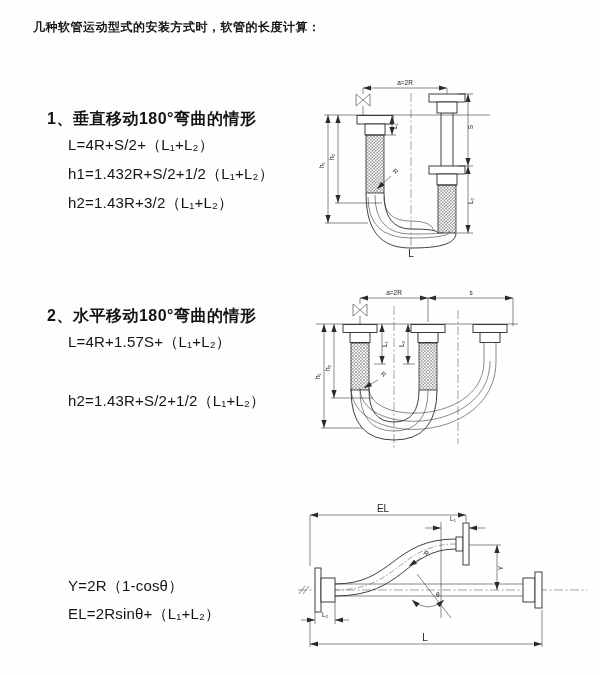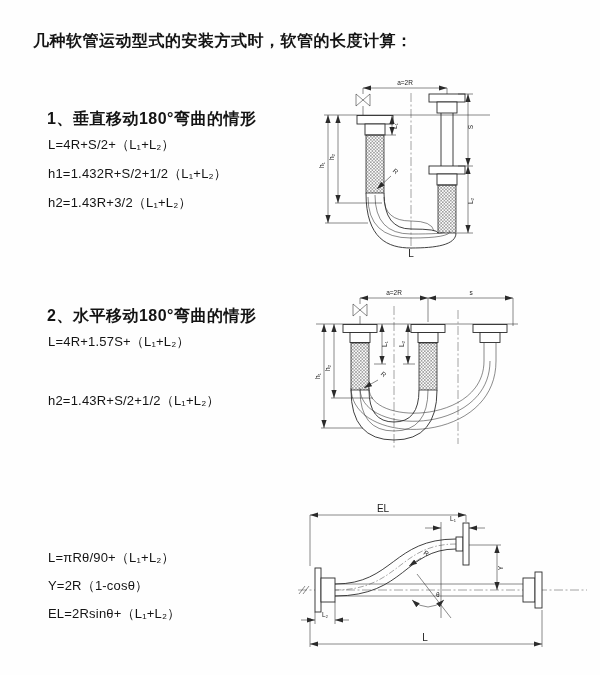--- a/index.html
+++ b/index.html
@@ -1,20 +1,20 @@
 <!DOCTYPE html>
 <html><head>
 <meta charset="utf-8">
 <style>
   html,body{margin:0;padding:0;background:#ffffff;}
   .page{position:relative;width:600px;height:675px;background:#fefefe;overflow:hidden;
         font-family:"Liberation Sans","DejaVu Sans",sans-serif;color:#141414;}
-  .t{position:absolute;left:33px;top:31px;font-size:16px;font-weight:700;letter-spacing:.5px;white-space:nowrap;}
+  .t{position:absolute;left:33px;top:19px;font-size:12px;font-weight:700;letter-spacing:.5px;white-space:nowrap;}
   .h{position:absolute;left:47px;font-size:16px;font-weight:700;letter-spacing:.5px;white-space:nowrap;}
-  .f{position:absolute;left:48px;font-size:13px;letter-spacing:.2px;white-space:nowrap;}
+  .f{position:absolute;left:68px;font-size:15px;letter-spacing:.2px;white-space:nowrap;}
   svg{position:absolute;overflow:visible;}
   .ln{fill:none;stroke:#2b2b2b;stroke-width:.9;}
   .tn{fill:none;stroke:#2b2b2b;stroke-width:.55;}
   .cl{fill:none;stroke:#5a5a5a;stroke-width:.55;stroke-dasharray:9 2.5 2 2.5;}
   .hz{fill:none;stroke:#4a4a4a;stroke-width:.5;stroke-dasharray:6 2 1.5 2;}
   .dd{fill:none;stroke:#2b2b2b;stroke-width:.55;marker-start:url(#ar);marker-end:url(#ar);}
   .de{fill:none;stroke:#2b2b2b;stroke-width:.55;marker-end:url(#ar);}
   .br{fill:url(#hatch);stroke:#2b2b2b;stroke-width:.8;}
   .fl{fill:#fff;stroke:#2b2b2b;stroke-width:.9;}
   text.dl{font-family:"Liberation Sans","DejaVu Sans",sans-serif;font-size:6.5px;fill:#1d1d1d;}
@@ -171,21 +171,20 @@
       <path class="dd" d="M26,48 V122"></path>
       <path class="tn" d="M23,122 H65"></path>
       <text class="dl" transform="rotate(-90 22 92)" x="22" y="92" text-anchor="middle">h₂</text>
     </g>
     <g>
       <text class="dl" transform="rotate(40 74 100)" x="74" y="100" text-anchor="middle">R</text>
       <path class="de" d="M70,104 L56,112"></path>
     </g>
   </svg>
 
-  <div class="f" style="top:549px">L=πRθ/90+（L₁+L₂）</div>
   <div class="f" style="top:577px">Y=2R（1-cosθ）</div>
   <div class="f" style="top:605px">EL=2Rsinθ+（L₁+L₂）</div>
 
   <svg style="left:295px;top:498px" width="305" height="162" viewBox="0 0 305 162">
     <path class="cl" d="M3,92 H292"></path>
     <path class="tn" d="M4,96 L10,88 M8,96 L14,88"></path>
     <g>
       <rect class="fl" x="20" y="70" width="6" height="44"></rect>
       <rect class="fl" x="26" y="80" width="14" height="24"></rect>
     </g>

